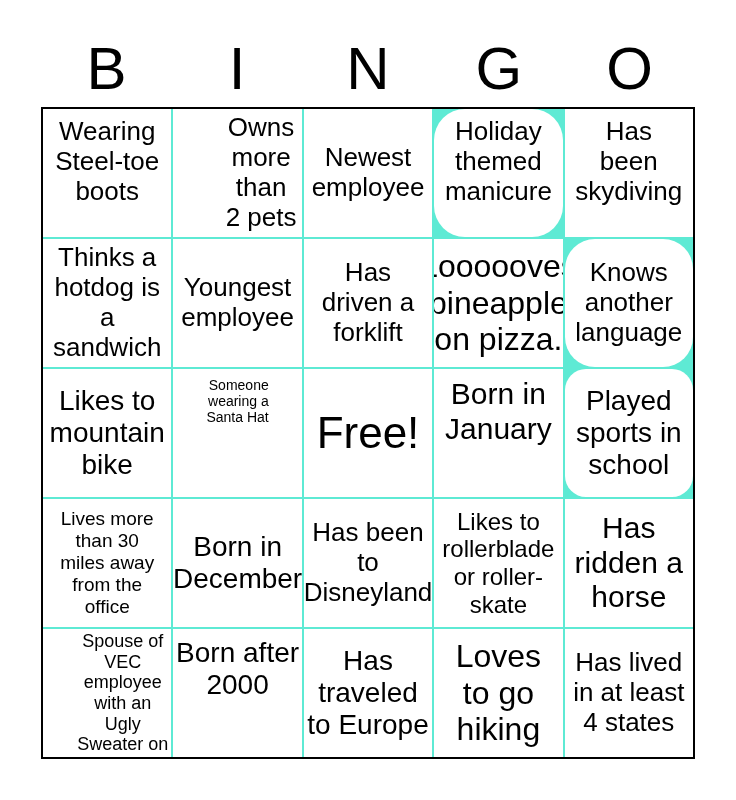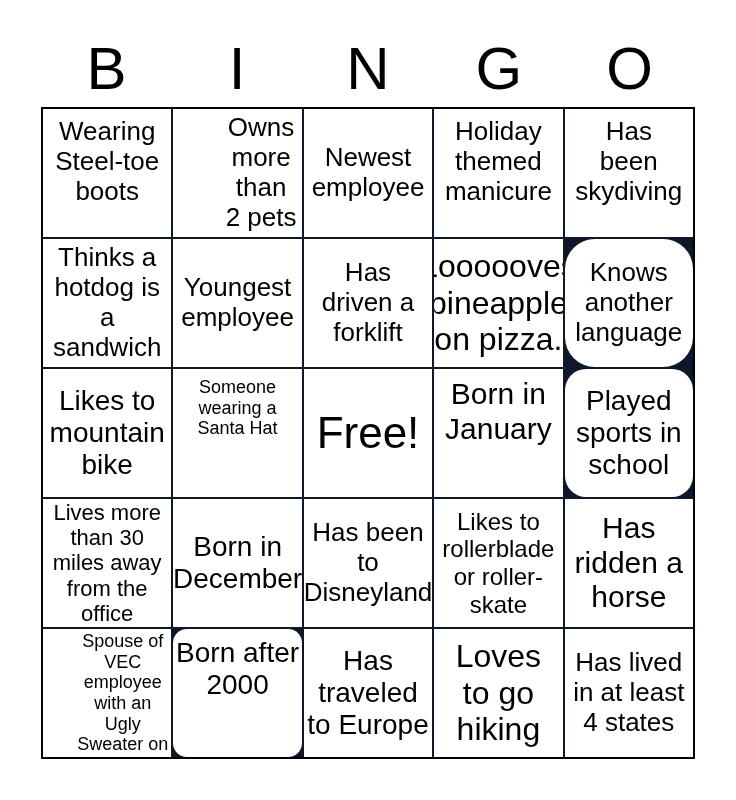--- a/index.html
+++ b/index.html
@@ -32,21 +32,21 @@
     color: #000000;
   }
   .bingo-grid {
     position: absolute;
     left: 41px;
     top: 107px;
     width: 654px;
     height: 652px;
     box-sizing: border-box;
     border: 2px solid #000000;
-    background: #0f172a;
+    background: #5eead4;
     display: grid;
     grid-template-columns: repeat(5, 1fr);
     grid-template-rows: repeat(5, 1fr);
     gap: 2px;
   }
   .cell {
     background: #ffffff;
     display: flex;
     align-items: center;
     justify-content: center;
@@ -76,21 +76,21 @@
 
 <div class="bingo-grid">
   <div class="cell vtop" style="font-size: 26px;">Wearing
 Steel-toe
 boots</div>
   <div class="cell" style="font-size: 26px; padding-left: 48px;">Owns
 more than
 2 pets</div>
   <div class="cell" style="font-size: 26px;">Newest
 employee</div>
-  <div class="cell vtop" style="font-size: 26px;">Holiday
+  <div class="cell vtop" style="font-size: 26px; border-radius: 31px;">Holiday
 themed
 manicure</div>
   <div class="cell vtop" style="font-size: 26px;">Has
 been
 skydiving</div>
   <div class="cell" style="font-size: 26px;">Thinks a
 hotdog is
 a
 sandwich</div>
   <div class="cell" style="font-size: 26px;">Youngest
@@ -100,30 +100,30 @@
 forklift</div>
   <div class="cell" style="font-size: 32px;">Loooooves
 pineapple
 on pizza.</div>
   <div class="cell" style="font-size: 26px; border-radius: 30px;">Knows
 another
 language</div>
   <div class="cell" style="font-size: 28px;">Likes to
 mountain
 bike</div>
-  <div class="cell vtop" style="font-size: 18px;">Someone
+  <div class="cell vtop" style="font-size: 14px; text-align: right;">Someone
 wearing a
 Santa Hat</div>
   <div class="cell" style="font-size: 44px;">Free!</div>
   <div class="cell vtop" style="font-size: 30px;">Born in
 January</div>
   <div class="cell" style="font-size: 28px; border-radius: 21px;">Played
 sports in
 school</div>
-  <div class="cell" style="font-size: 22px;">Lives more
+  <div class="cell" style="font-size: 19px;">Lives more
 than 30
 miles away
 from the
 office</div>
   <div class="cell" style="font-size: 28px;">Born in
 December</div>
   <div class="cell" style="font-size: 26px;">Has been
 to
 Disneyland</div>
   <div class="cell" style="font-size: 24px;">Likes to
@@ -131,21 +131,21 @@
 or roller-
 skate</div>
   <div class="cell" style="font-size: 30px;">Has
 ridden a
 horse</div>
   <div class="cell" style="font-size: 18px; padding-left: 32px;">Spouse of
 VEC
 employee
 with an Ugly
 Sweater on</div>
-  <div class="cell vtop" style="font-size: 28px; border-radius: 14px;">Born after
+  <div class="cell vtop" style="font-size: 28px;">Born after
 2000</div>
   <div class="cell" style="font-size: 28px;">Has
 traveled
 to Europe</div>
   <div class="cell" style="font-size: 32px;">Loves
 to go
 hiking</div>
   <div class="cell" style="font-size: 26px; text-align: center;">Has lived
 in at least
 4 states</div>

